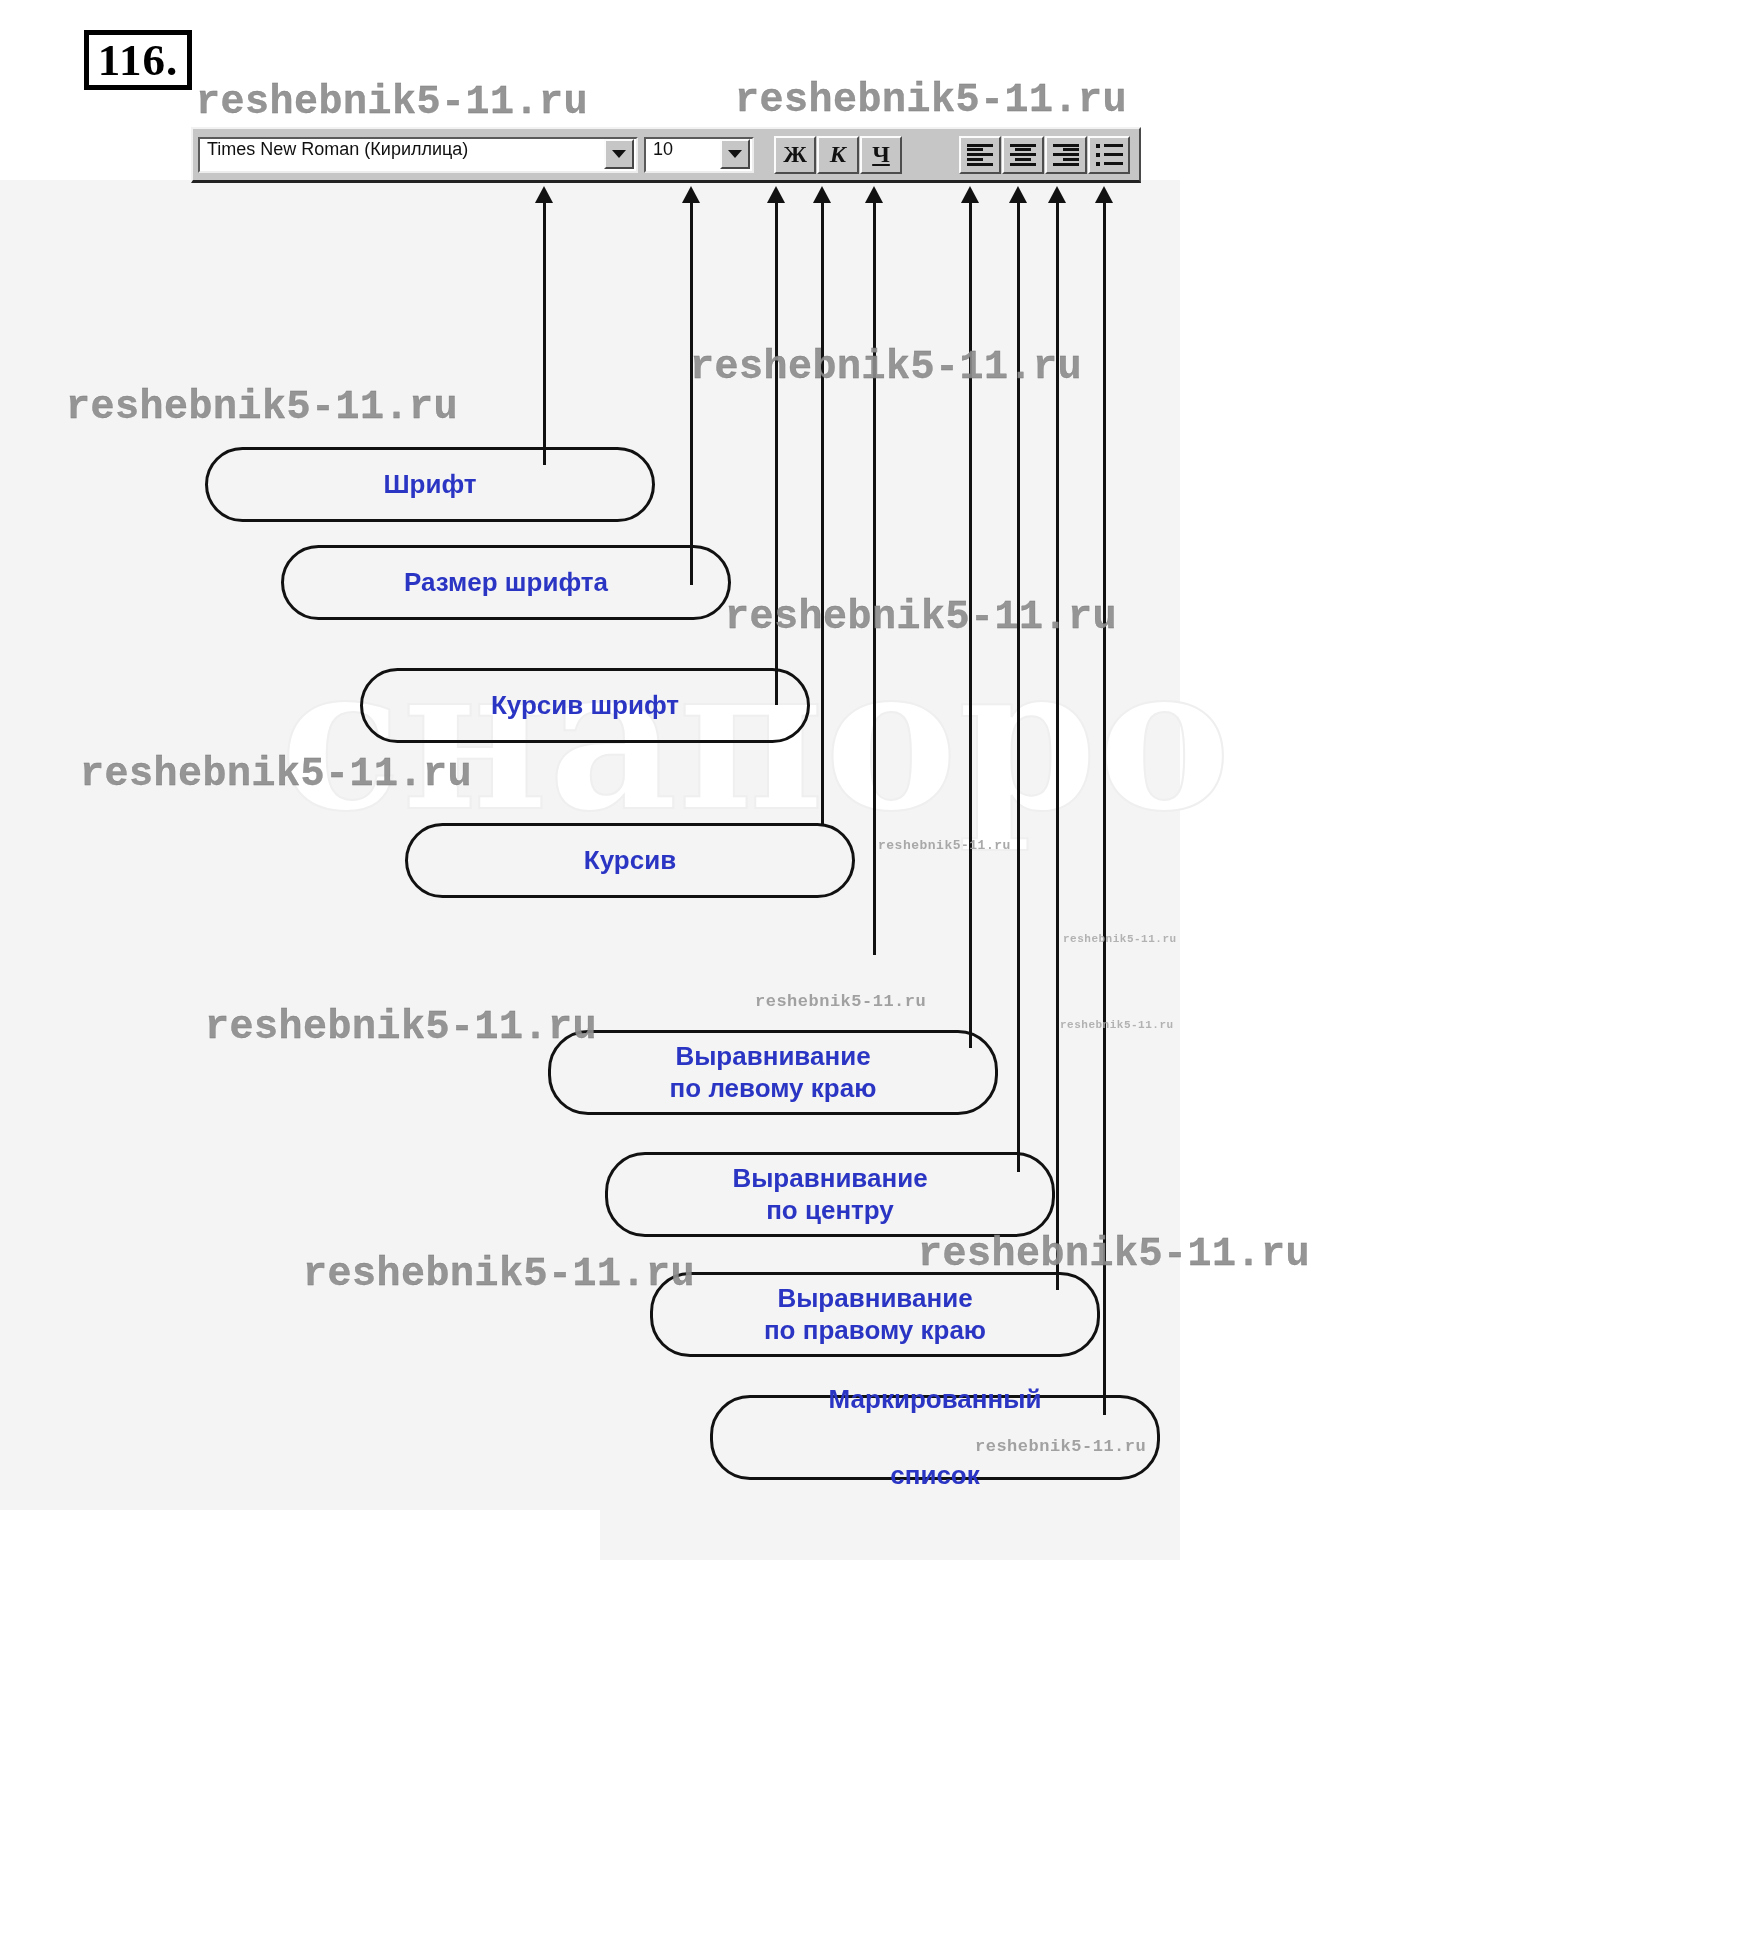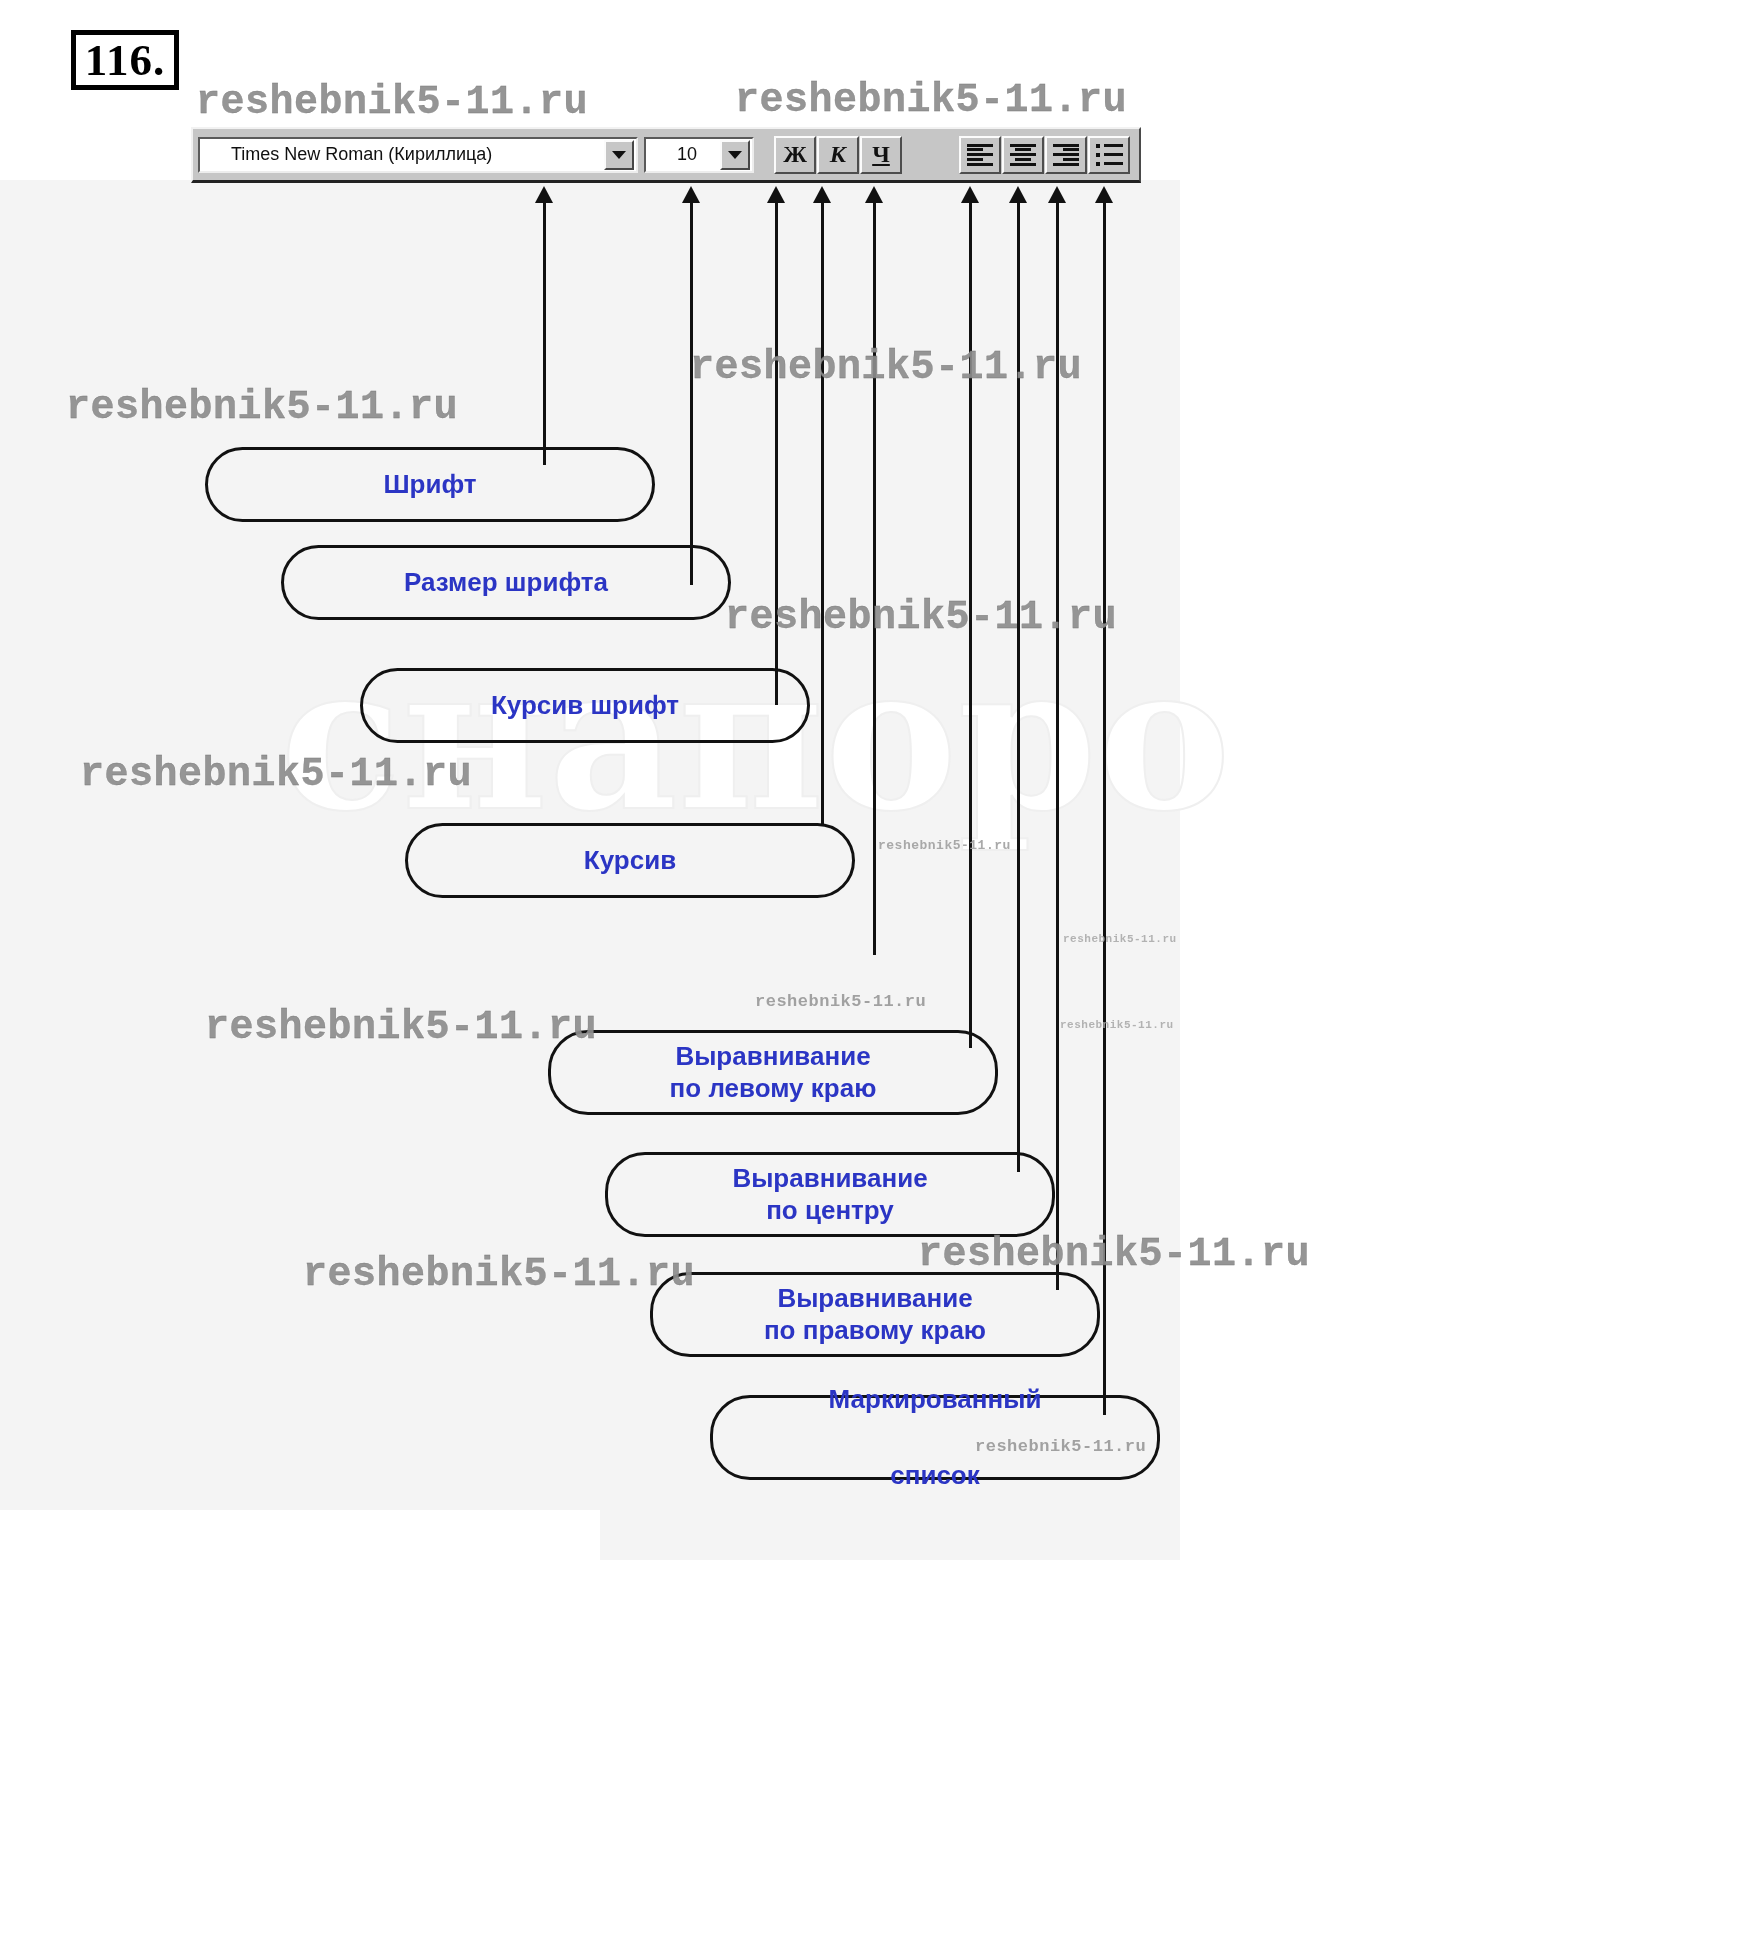--- a/index.html
+++ b/index.html
@@ -20,21 +20,21 @@
   
   .tint {
     position: absolute;
     background: #f4f4f4;
     z-index: 0;
   }
 
   
   #ex-number {
     position: absolute;
-    left: 71px;
+    left: 84px;
     top: 30px;
     width: 108px;
     height: 60px;
     border: 5px solid #000;
     box-sizing: border-box;
     display: flex;
     align-items: center;
     justify-content: center;
     font-family: "Liberation Serif", serif;
     font-weight: bold;
@@ -93,23 +93,21 @@
   }
   .combo {
     height: 36px;
     background: #ffffff;
     border-top: 2px solid #5a5a5a;
     border-left: 2px solid #5a5a5a;
     border-right: 2px solid #ededed;
     border-bottom: 2px solid #ededed;
     box-sizing: border-box;
     display: flex;
-    align-items: center;
     margin-right: 6px;
-    padding-left: 24px;
   }
   #font-combo { width: 440px; }
   #size-combo { width: 110px; }
   .combo .ctext {
     flex: 1;
     padding-left: 7px;
     font-family: "Liberation Sans", sans-serif;
     font-size: 18px;
     color: #101010;
     white-space: nowrap;

